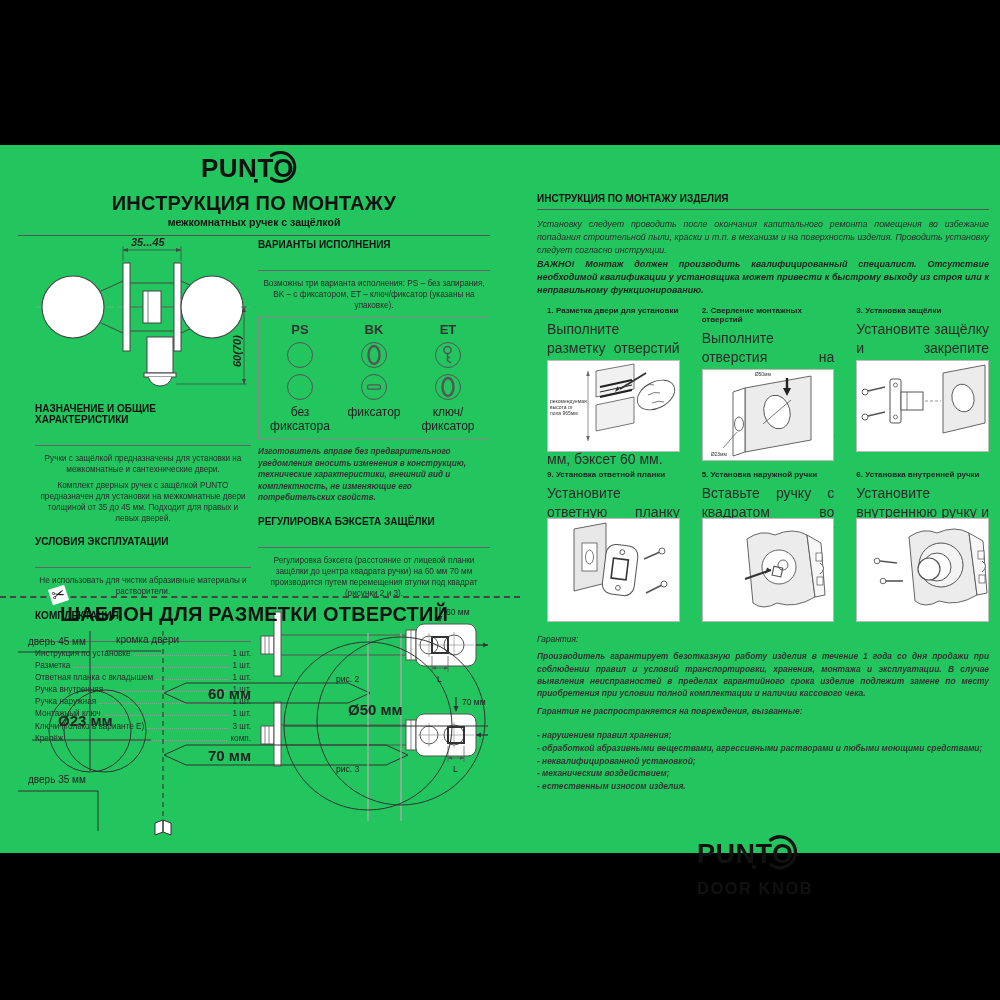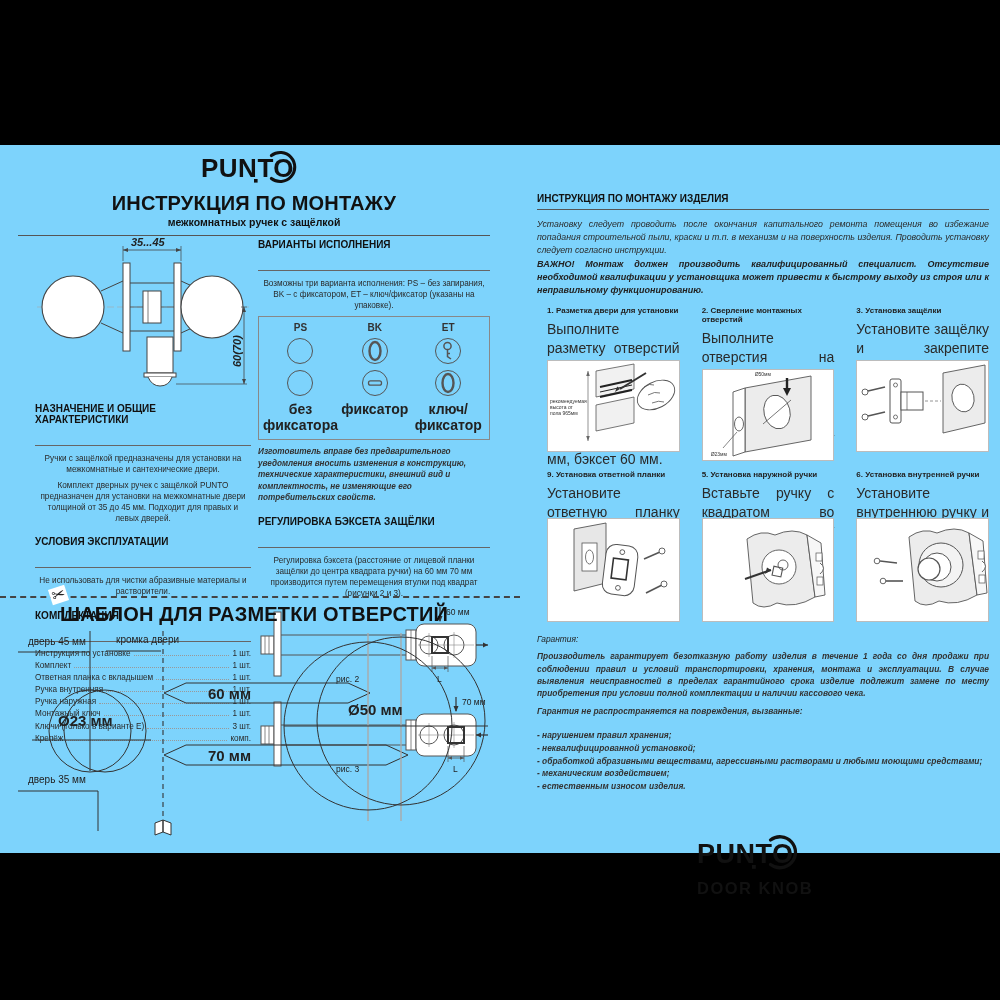--- a/index.html
+++ b/index.html
@@ -1,18 +1,18 @@
 <!DOCTYPE html>
 <html><head>
 <meta charset="utf-8">
 <style>
   html,body{margin:0;padding:0;}
   body{width:1000px;height:1000px;background:#000;font-family:"Liberation Sans","DejaVu Sans",sans-serif;color:#222;}
   .stage{position:relative;width:1000px;height:1000px;background:#000;overflow:hidden;}
-  .sheet{position:absolute;top:145px;left:0;width:1000px;height:708px;background:#7dd3fc;}
+  .sheet{position:absolute;top:145px;left:0;width:1000px;height:708px;background:#22c55e;}
   .page{position:absolute;top:0;}
   .pl{left:18px;width:472px;height:708px;}
   .pr{left:537px;width:452px;height:748px;}
   
   .pl-header{position:absolute;top:4px;left:0;width:472px;text-align:center;}
   .pl-header h1{margin:1px 0 0;font-size:20px;letter-spacing:.2px;color:#111;}
   .pl-sub{font-size:10.5px;font-weight:bold;color:#111;margin-top:1px;}
   .pl-rule{border:0;border-top:1.2px solid #555;margin:7px 0 0;}
   .logo-t{font-weight:bold;font-size:26px;fill:#111;letter-spacing:.5px;}
   .logo-t2{font-weight:bold;font-size:27px;fill:#111;letter-spacing:.5px;}
@@ -25,22 +25,22 @@
   p.b{font-size:8.2px;line-height:1.35;margin:0 0 5px;text-align:center;color:#2a2a2a;}
   p.note{font-size:8.2px;line-height:1.4;font-style:italic;font-weight:600;margin:6px 0 0;color:#333;}
   
   .c-row{display:flex;align-items:flex-end;font-size:8.2px;margin:3.2px 0;color:#2a2a2a;}
   .c-row .nm{white-space:nowrap;}
   .c-row .lead{flex:1;border-bottom:1px dotted #999;margin:0 3px 2px;}
   .c-row .qty{white-space:nowrap;}
   
   .vbox{border:1px solid #888;margin-top:4px;padding:5px 4px 6px;display:flex;}
   .vcol{flex:1;text-align:center;}
-  .vcode{font-size:10px;font-weight:bold;color:#333;margin-bottom:3px;}
-  .vlabel{font-size:14px;font-weight:bold;color:#222;margin-top:3px;}
+  .vcode{font-size:13px;font-weight:bold;color:#333;margin-bottom:3px;}
+  .vlabel{font-size:12px;font-weight:normal;color:#222;margin-top:3px;}
   .vcirc{display:block;margin:2px auto;}
   
   .figwrap{margin-top:4px;}
   svg text{font-family:"Liberation Sans","DejaVu Sans",sans-serif;fill:#222;}
   .dimt{font-style:italic;font-weight:bold;font-size:11px;}
   .figt{font-size:8.5px;}
   .tpl-big{font-weight:bold;font-size:15px;}
   .tpl-sm{font-size:10px;}
   
   .cutline{position:absolute;top:451px;left:-18px;width:520px;border-top:2px dashed #444;}
@@ -125,21 +125,21 @@
         <p class="b">Не использовать для чистки абразивные материалы и растворители.</p>
 
         <h3 class="sec">КОМПЛЕКТАЦИЯ</h3>
         <div>
           <div class="c-row">
               <span class="nm">Инструкция по установке</span>
               <span class="lead"></span>
               <span class="qty">1 шт.</span>
             </div>
           <div class="c-row">
-              <span class="nm">Комплект</span>
+              <span class="nm">Разметка</span>
               <span class="lead"></span>
               <span class="qty">1 шт.</span>
             </div>
           <div class="c-row">
               <span class="nm">Ответная планка с вкладышем</span>
               <span class="lead"></span>
               <span class="qty">1 шт.</span>
             </div>
           <div class="c-row">
               <span class="nm">Ручка внутренняя</span>
@@ -441,22 +441,22 @@
               </svg>
             </div>
           </div>
         </div>
 
         <div class="warranty">
           <p class="w-t">Гарантия:</p>
           <p class="w-p">Производитель гарантирует безотказную работу изделия в течение 1 года со дня продажи при соблюдении правил и условий транспортировки, хранения, монтажа и эксплуатации. В случае выявления неисправностей в пределах гарантийного срока изделие подлежит замене по месту приобретения при условии полной комплектации и наличии кассового чека.</p>
           <p class="w-p" style="margin-bottom:12px">Гарантия не распространяется на повреждения, вызванные:</p>
           <div class="w-i">- нарушением правил хранения;</div>
+          <div class="w-i">- обработкой абразивными веществами, агрессивными растворами и любыми моющими средствами;</div>
           <div class="w-i">- неквалифицированной установкой;</div>
-          <div class="w-i">- обработкой абразивными веществами, агрессивными растворами и любыми моющими средствами;</div>
           <div class="w-i">- механическим воздействием;</div>
           <div class="w-i">- естественным износом изделия.</div>
         </div>
 
         <div class="pr-logo">
           <svg width="160" height="72" viewBox="0 0 160 72">
             <text x="10" y="31" class="logo-t2">PUNTO</text>
             <rect x="65" y="33" width="3.8" height="3.8" fill="#111"></rect>
             <path d="M 83.5 8 A 15.5 15.5 0 1 1 83.5 32.5" fill="none" stroke="#111" stroke-width="3.3" stroke-linecap="round"></path>
             <text x="10" y="62" class="logo-sub">DOOR KNOB</text>

